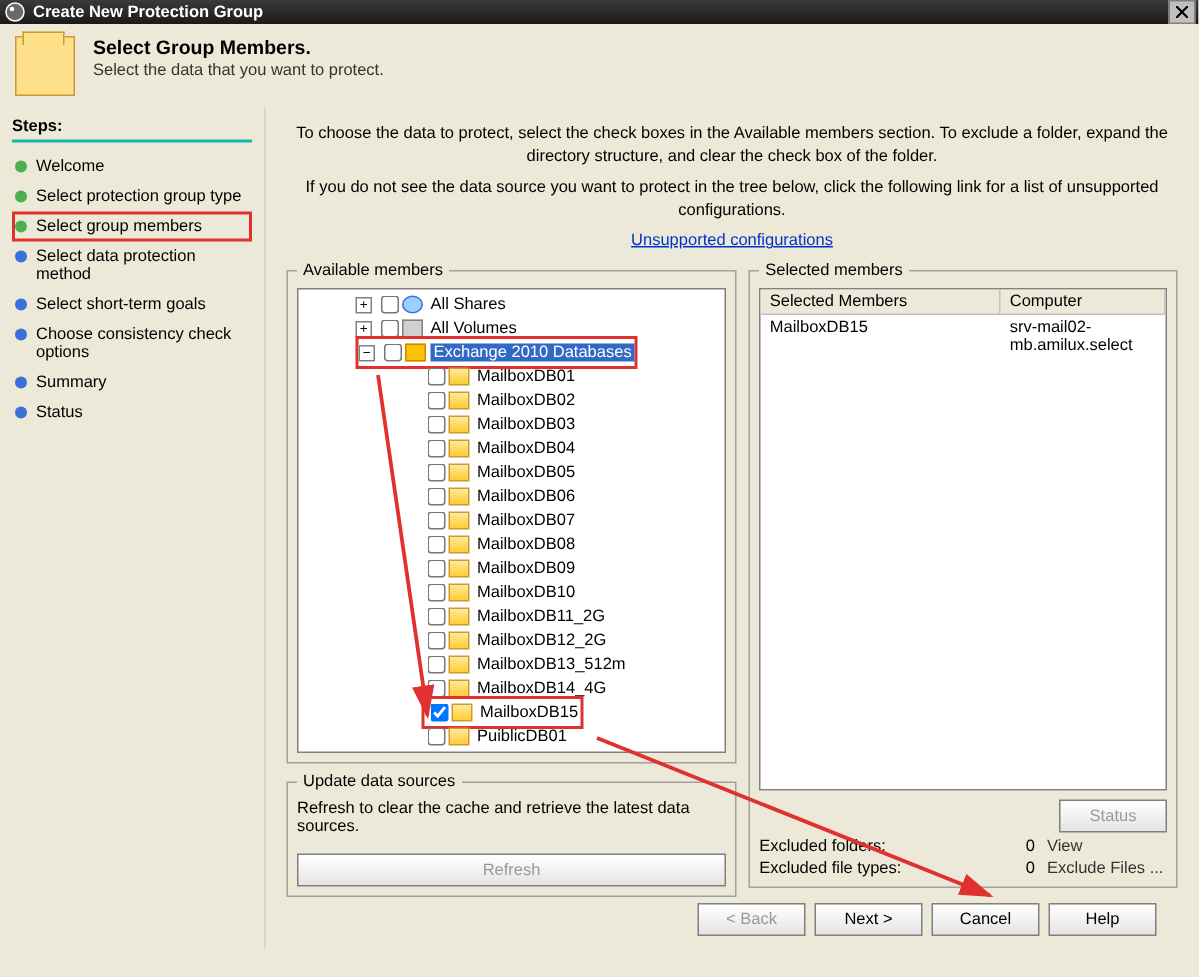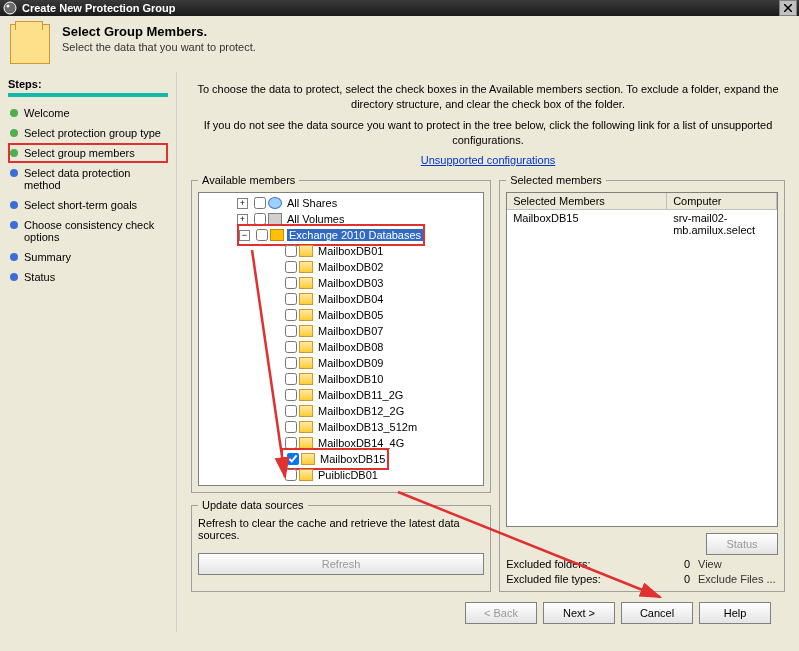--- a/index.html
+++ b/index.html
@@ -12,21 +12,21 @@
 
 .header { display: flex; padding: 8px 10px; align-items: flex-start; }
 .header-icon { width: 40px; height: 40px; background: #ffe08a; border: 1px solid #cc9933; margin-right: 12px; position: relative; }
 .header-icon::before { content: ""; position: absolute; left: 4px; top: -4px; width: 26px; height: 8px; background: #ffe08a; border: 1px solid #cc9933; border-bottom: none; }
 .header-text h2 { margin: 0 0 2px 0; font-size: 13px; font-weight: bold; }
 .header-text p { margin: 0; color: #333; }
 
 .body { display: flex; height: 560px; }
 
 .steps { width: 177px; padding: 6px 8px; border-right: 1px solid #d0d0d0; }
-.steps h3 { margin: 0 0 6px 0; font-size: 11px; font-weight: bold; border-bottom: 4px solid #14b8a6; padding-bottom: 3px; }
+.steps h3 { margin: 0 0 6px 0; font-size: 11px; font-weight: bold; border-bottom: 2px solid #14b8a6; padding-bottom: 3px; }
 .step { display: flex; align-items: flex-start; padding: 4px 2px; }
 .step-bullet { width: 8px; height: 8px; border-radius: 50%; margin-right: 6px; margin-top: 2px; flex-shrink: 0; }
 .step-bullet.done { background: #4caf50; }
 .step-bullet.current { background: #4caf50; }
 .step-bullet.pending { background: #3a6fd8; }
 .step.highlighted { border: 2px solid #e03030; padding: 2px 0; }
 
 .main { flex: 1; padding: 10px 14px 2px 14px; display: flex; flex-direction: column; }
 .instructions { margin-bottom: 6px; line-height: 1.35; text-align: center; }
 .link { color: #0033cc; text-decoration: underline; cursor: pointer; }
@@ -202,20 +202,26 @@
                 <span class="indent" style="width: 80px;"></span>
                 <input type="checkbox" class="chk" style="">
                 <span class="node-icon folder-icon"></span>
                 <span class="tree-label">MailboxDB04</span>
               </div>
               <div class="tree-item">
                 <span class="indent" style="width: 80px;"></span>
                 <input type="checkbox" class="chk" style="">
                 <span class="node-icon folder-icon"></span>
                 <span class="tree-label">MailboxDB05</span>
+              </div>
+              <div class="tree-item">
+                <span class="indent" style="width: 80px;"></span>
+                <input type="checkbox" class="chk" style="">
+                <span class="node-icon folder-icon"></span>
+                <span class="tree-label">MailboxDB06</span>
               </div>
               <div class="tree-item">
                 <span class="indent" style="width: 80px;"></span>
                 <input type="checkbox" class="chk" style="">
                 <span class="node-icon folder-icon"></span>
                 <span class="tree-label">MailboxDB07</span>
               </div>
               <div class="tree-item">
                 <span class="indent" style="width: 80px;"></span>
                 <input type="checkbox" class="chk" style="">

